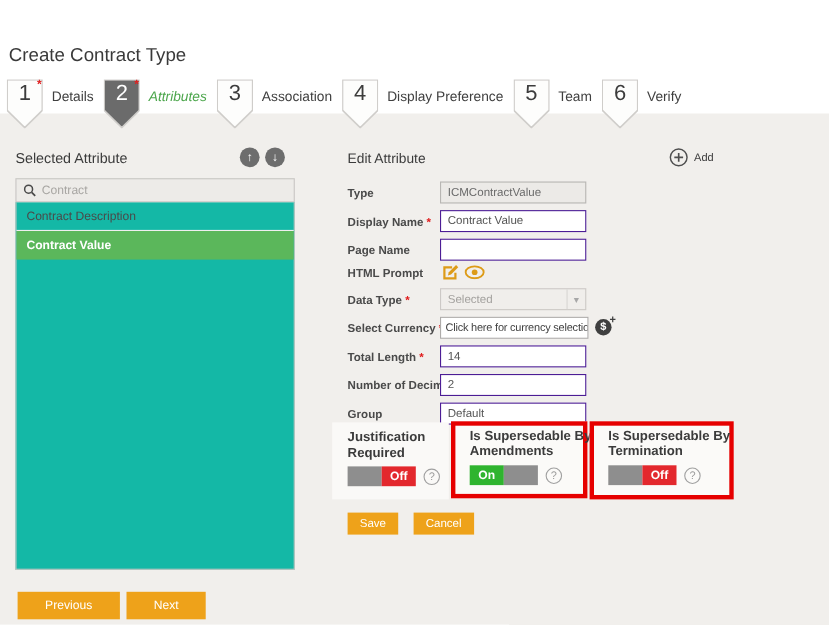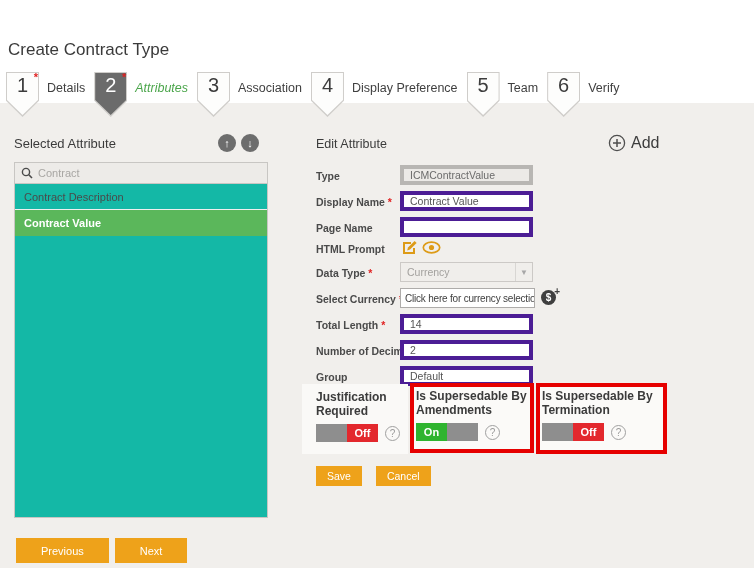--- a/index.html
+++ b/index.html
@@ -54,26 +54,26 @@
 
   
   .footer-btns { left:16px; top:538px; display:flex; gap:6px; }
   .btn-orange { background:#eea21a; color:#fff; border:0; font-size:11px;
     font-family:"Liberation Sans",sans-serif; cursor:pointer; }
   .footer-btns .btn-orange { height:25px; padding:0 25px; }
 
   
   .edit-title { left:316px; top:137px; font-size:12.5px; color:#3b3b3b; }
   .add-btn { left:608px; top:134px; display:flex; align-items:center; gap:5px; cursor:pointer; }
-  .add-btn .lbl { font-size:16px; color:#3d3d3d; }
+  .add-btn .lbl { font-size:10px; color:#3d3d3d; }
 
   .frow-label { position:absolute; left:316px; width:112px; font-size:10.5px; font-weight:bold;
     color:#4a4a4a; z-index:4; }
   .req-red { color:#e02020; }
-  .finput { position:absolute; left:400px; width:133px; height:20px; border:4px solid #4c1d95;
+  .finput { position:absolute; left:400px; width:133px; height:20px; border:1px solid #4c1d95;
     background:#fff; font-size:10.5px; color:#555; padding:0 6px;
     font-family:"Liberation Sans",sans-serif; z-index:4; outline:none; }
   .finput.readonly { background:#eceae7; border-color:#b8b6b3; color:#6b6b6b; }
   .fake-select { position:absolute; left:400px; width:133px; height:20px; border:1px solid #ccc9c6;
     background:#f0eeeb; color:#a3a19e; font-size:10.5px; display:flex; align-items:center;
     padding:0 6px; z-index:4; }
   .fake-select .arrow { position:absolute; right:0; top:0; width:17px; height:18px;
     border-left:1px solid #d8d6d3; display:flex; align-items:center; justify-content:center;
     color:#a7a7a7; font-size:8px; }
   .currency-field { position:absolute; left:400px; width:135px; height:20px; border:1px solid #aeacaa;
@@ -92,21 +92,21 @@
   .tg-label { font-size:12px; font-weight:bold; color:#3b3b3b; line-height:13.5px; }
   .toggle { width:62px; height:18px; display:flex; margin-top:6px; cursor:pointer; }
   .toggle .seg { flex:1; display:flex; align-items:center; justify-content:center;
     color:#fff; font-size:11px; font-weight:bold; }
   .seg.gray { background:#8e8e8e; }
   .seg.red { background:#e3282d; }
   .seg.green { background:#2fb42f; }
   .tg-row { display:flex; align-items:center; gap:7px; }
   .help { width:15px; height:15px; border-radius:50%; border:1.5px solid #a0a0a0; color:#9a9a9a;
     font-size:10px; display:flex; align-items:center; justify-content:center; margin-top:6px; cursor:pointer; }
-  .hl-box { position:absolute; border:4px solid #e60000; background:#fbfaf8; z-index:4; padding:3px 0 0 2px; }
+  .hl-box { position:absolute; border:4px solid #e60000; background:#fbfaf8; z-index:4; padding:3px 0 0 13px; }
   .hl-box2 { left:410px; top:383px; width:124px; height:70px; }
   .hl-box3 { left:536px; top:383px; width:131px; height:71px; }
 
   .save-row { left:316px; top:466px; display:flex; gap:14px; }
   .save-row .btn-orange { height:20px; padding:0 11px; font-size:10.5px; }
 </style>
 </head>
 <body>
 
 <div class="page">
@@ -241,21 +241,21 @@
     <span style="display:flex;cursor:pointer;">
       <svg width="19" height="13" viewBox="0 0 19 13">
           <ellipse cx="9.5" cy="6.5" rx="8.2" ry="5.4" fill="none" stroke="#dd9b17" stroke-width="1.7"></ellipse>
           <circle cx="9.5" cy="6.5" r="2.6" fill="#dd9b17"></circle>
         </svg>
     </span>
   </div>
 
   <div class="frow-label" style="top:267px;"><span>Data Type</span> <span class="req-red">*</span></div>
   <div class="fake-select" style="top:262px;">
-    <span>Currency</span>
+    <span>Selected</span>
     <span class="arrow">▼</span>
   </div>
 
   <div class="frow-label" style="top:293px;"><span>Select Currency</span> <span class="req-red">*</span></div>
   <div class="currency-field" style="top:288px;">Click here for currency selection</div>
   <div class="currency-add" style="top:290px;">
     <div class="c">
         <span>$</span>
       </div>
     <span class="p">+</span>

